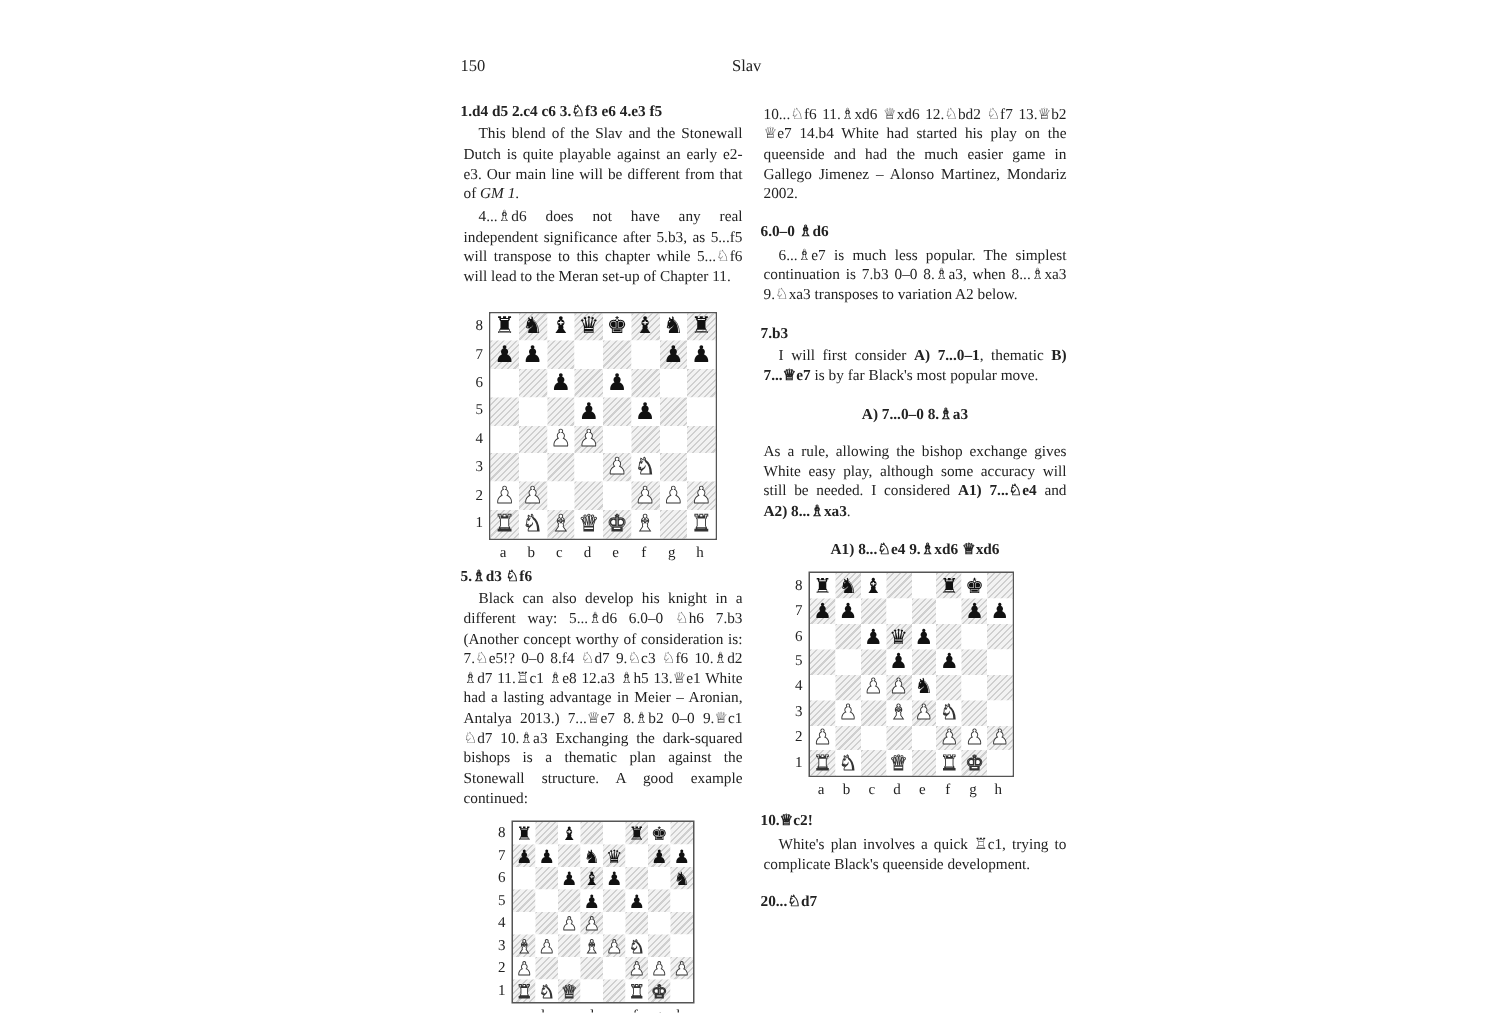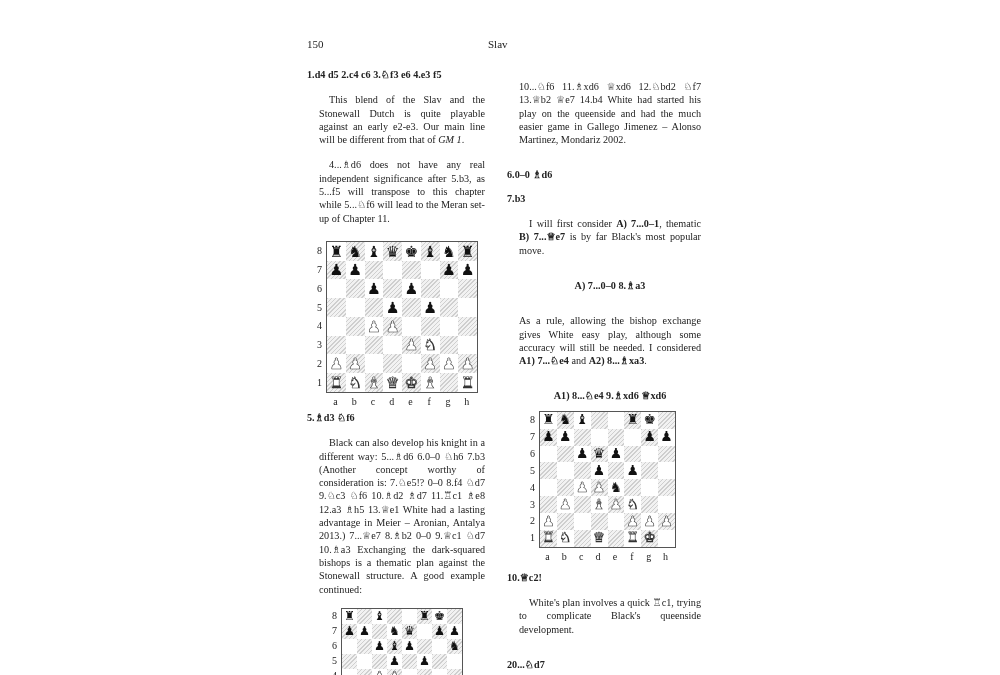--- a/index.html
+++ b/index.html
@@ -4,21 +4,21 @@
 <style>
   html, body { margin:0; padding:0; background:#fff; }
   body { width:1000px; height:675px; position:relative; overflow:hidden;
          font-family:"Liberation Serif", "DejaVu Serif", serif; color:#222; }
   .page-num { position:absolute; left:307px; top:38px; font-size:11px; }
   .running-head { position:absolute; left:488px; top:38px; font-size:11px; }
   .col { position:absolute; width:190px; font-size:10.2px; line-height:13.3px; text-align:justify; }
   .col-left { left:307px; top:68px; }
   .col-right { left:507px; top:68px; width:206px; }
   .h { font-weight:bold; margin:0; }
-  .p { margin:12px; text-indent:10px; }
+  .p { margin:2px; text-indent:10px; }
   .p.noind { text-indent:0; }
   .center-h { text-align:center; font-weight:bold; margin:0; }
   .gap { height:10px; }
   .board-wrap { position:relative; margin:0 auto; }
   .board { position:absolute; border:1px solid #555; display:grid; grid-template-columns:repeat(8,1fr); grid-template-rows:repeat(8,1fr); }
   .sq { display:flex; align-items:center; justify-content:center; line-height:1; }
   .sq.dark { background:repeating-linear-gradient(135deg,#cfcfcf 0 1px,#f2f2f2 1px 3px); }
   .sq.light { background:#fff; }
   .pw { color:#fff; -webkit-text-stroke:0.6px #333; }
   .pb { color:#111; }
@@ -332,20 +332,21 @@
       <div class="file-lbl" style="left: 89px; width: 15px; top: 124px;">f</div>
       <div class="file-lbl" style="left: 104px; width: 15px; top: 124px;">g</div>
       <div class="file-lbl" style="left: 119px; width: 15px; top: 124px;">h</div>
     </div>
 </div>
 
 <div class="col col-right">
   <p class="p noind">10...♘f6 11.♗xd6 ♕xd6 12.♘bd2 ♘f7 13.♕b2 ♕e7 14.b4 White had started his play on the queenside and had the much easier game in Gallego Jimenez – Alonso Martinez, Mondariz 2002.</p>
   <div class="gap"></div>
   <p class="h">6.0–0 ♗d6</p>
+  <p class="p">6...♗e7 is much less popular. The simplest continuation is 7.b3 0–0 8.♗a3, when 8...♗xa3 9.♘xa3 transposes to variation A2 below.</p>
   <div class="gap"></div>
   <p class="h">7.b3</p>
   <p class="p"><span>I will first consider </span><b>A) 7...0–1</b><span>, thematic </span><b>B) 7...♕e7</b><span> is by far Black's most popular move.</span></p>
   <div class="gap"></div>
   <p class="center-h">A) 7...0–0 8.♗a3</p>
   <div class="gap"></div>
   <p class="p noind"><span>As a rule, allowing the bishop exchange gives White easy play, although some accuracy will still be needed. I considered </span><b>A1) 7...♘e4</b><span> and </span><b>A2) 8...♗xa3</b><span>.</span></p>
   <div class="gap"></div>
   <p class="center-h">A1) 8...♘e4 9.♗xd6 ♕xd6</p>
   <div class="board-wrap" style="width:170px;height:160px;margin-top:8px;">

